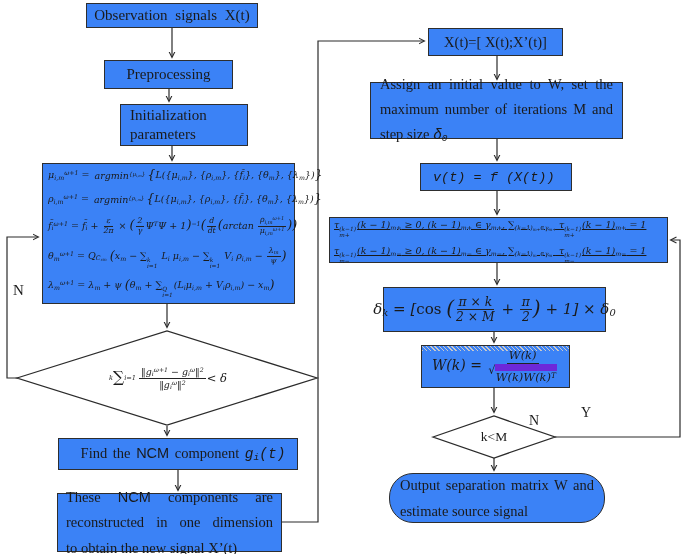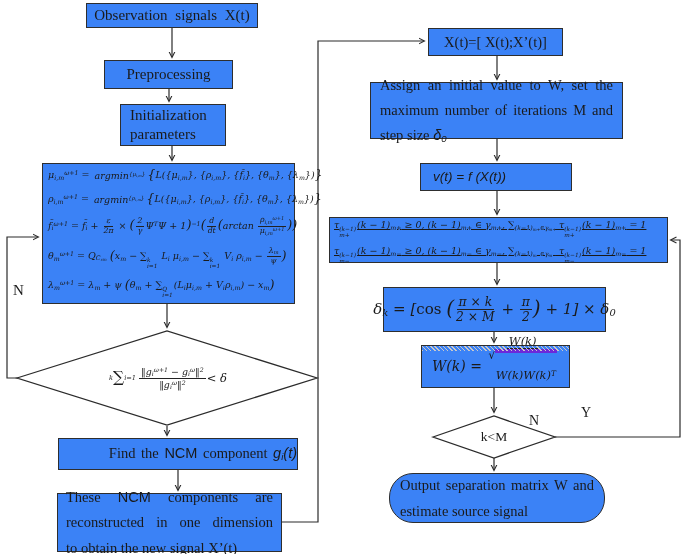--- a/index.html
+++ b/index.html
@@ -21,34 +21,34 @@
   .frac{display:inline-flex;flex-direction:column;align-items:center;vertical-align:middle;
         font-size:0.82em;line-height:1.15;margin:0 1px;}
   .frac .num{border-bottom:1px solid #222;padding:0 2px;}
   .frac .den{padding:0 1px;}
   .lim{display:inline-flex;flex-direction:row;align-items:center;vertical-align:middle;
        line-height:1;margin:2px 2px;}
   .lim-t,.lim-b{font-size:0.58em;line-height:1;}
   .lim-m{line-height:1;}
   .sqrt{display:inline-flex;align-items:flex-start;}
   .rad{font-style:normal;margin-right:-1px;}
-  .radc{border-top:4px solid #6d28d9;padding:16px 1px;}
+  .radc{border-top:7px solid #6d28d9;padding:0 1px;}
   .big{font-size:1.35em;line-height:0;vertical-align:-0.07em;}
-  .it{font-style:italic;font-family:Liberation Sans, sans-serif;}
+  .it{font-style:italic;font-family:Liberation Mono, monospace;}
   .sf{font-family:"Liberation Sans",sans-serif;}
   .rm{font-style:normal;}
   .just{display:block;width:100%;text-align:justify;text-align-last:justify;}
   .ln{display:block;width:100%;}
   
   #obs{left:86px;top:3px;width:172px;height:25px;font-size:15px;word-spacing:4px;}
   #prep{left:104px;top:60px;width:129px;height:29px;font-size:15px;}
-  #init{left:120px;top:104px;width:106px;height:42px;font-size:15px;justify-content:flex-start;padding-left:9px;line-height:1.3;}
+  #init{left:120px;top:104px;width:128px;height:42px;font-size:15px;justify-content:flex-start;padding-left:9px;line-height:1.3;}
   #eqbox{left:42px;top:163px;width:253px;height:141px;font-size:9.5px;
          justify-content:space-around;align-items:flex-start;padding:3px 5px;}
-  #find{left:58px;top:438px;width:240px;height:32px;font-size:14.5px;justify-content:flex-end;padding-left:10px;word-spacing:2px;}
+  #find{left:58px;top:438px;width:240px;height:32px;font-size:14.5px;justify-content:center;padding-left:10px;word-spacing:2px;}
   #these{left:57px;top:493px;width:225px;height:59px;font-size:14.5px;padding:3px 8px;}
   #xt{left:428px;top:28px;width:135px;height:28px;font-size:14.5px;}
   #assign{left:370px;top:82px;width:253px;height:57px;font-size:14.5px;padding:3px 9px;}
   #vbox{left:420px;top:163px;width:152px;height:28px;font-size:13.5px;justify-content:flex-start;padding-left:12px;}
   #tau{left:329px;top:217px;width:339px;height:46px;font-size:9.5px;justify-content:space-around;align-items:flex-start;padding:1px 4px;text-decoration:underline;}
   #delta{left:383px;top:287px;width:223px;height:45px;font-size:15px;}
   #wk{left:421px;top:345px;width:149px;height:43px;font-size:14px;}
   #wk::before{content:"";position:absolute;top:0;left:0;right:0;height:5px;
       background:repeating-linear-gradient(45deg,#c9c9c9 0 1px,transparent 1px 3px);}
   #output{left:389px;top:473px;width:216px;height:50px;font-size:14.5px;padding:3px 10px;border-radius:24px;}

